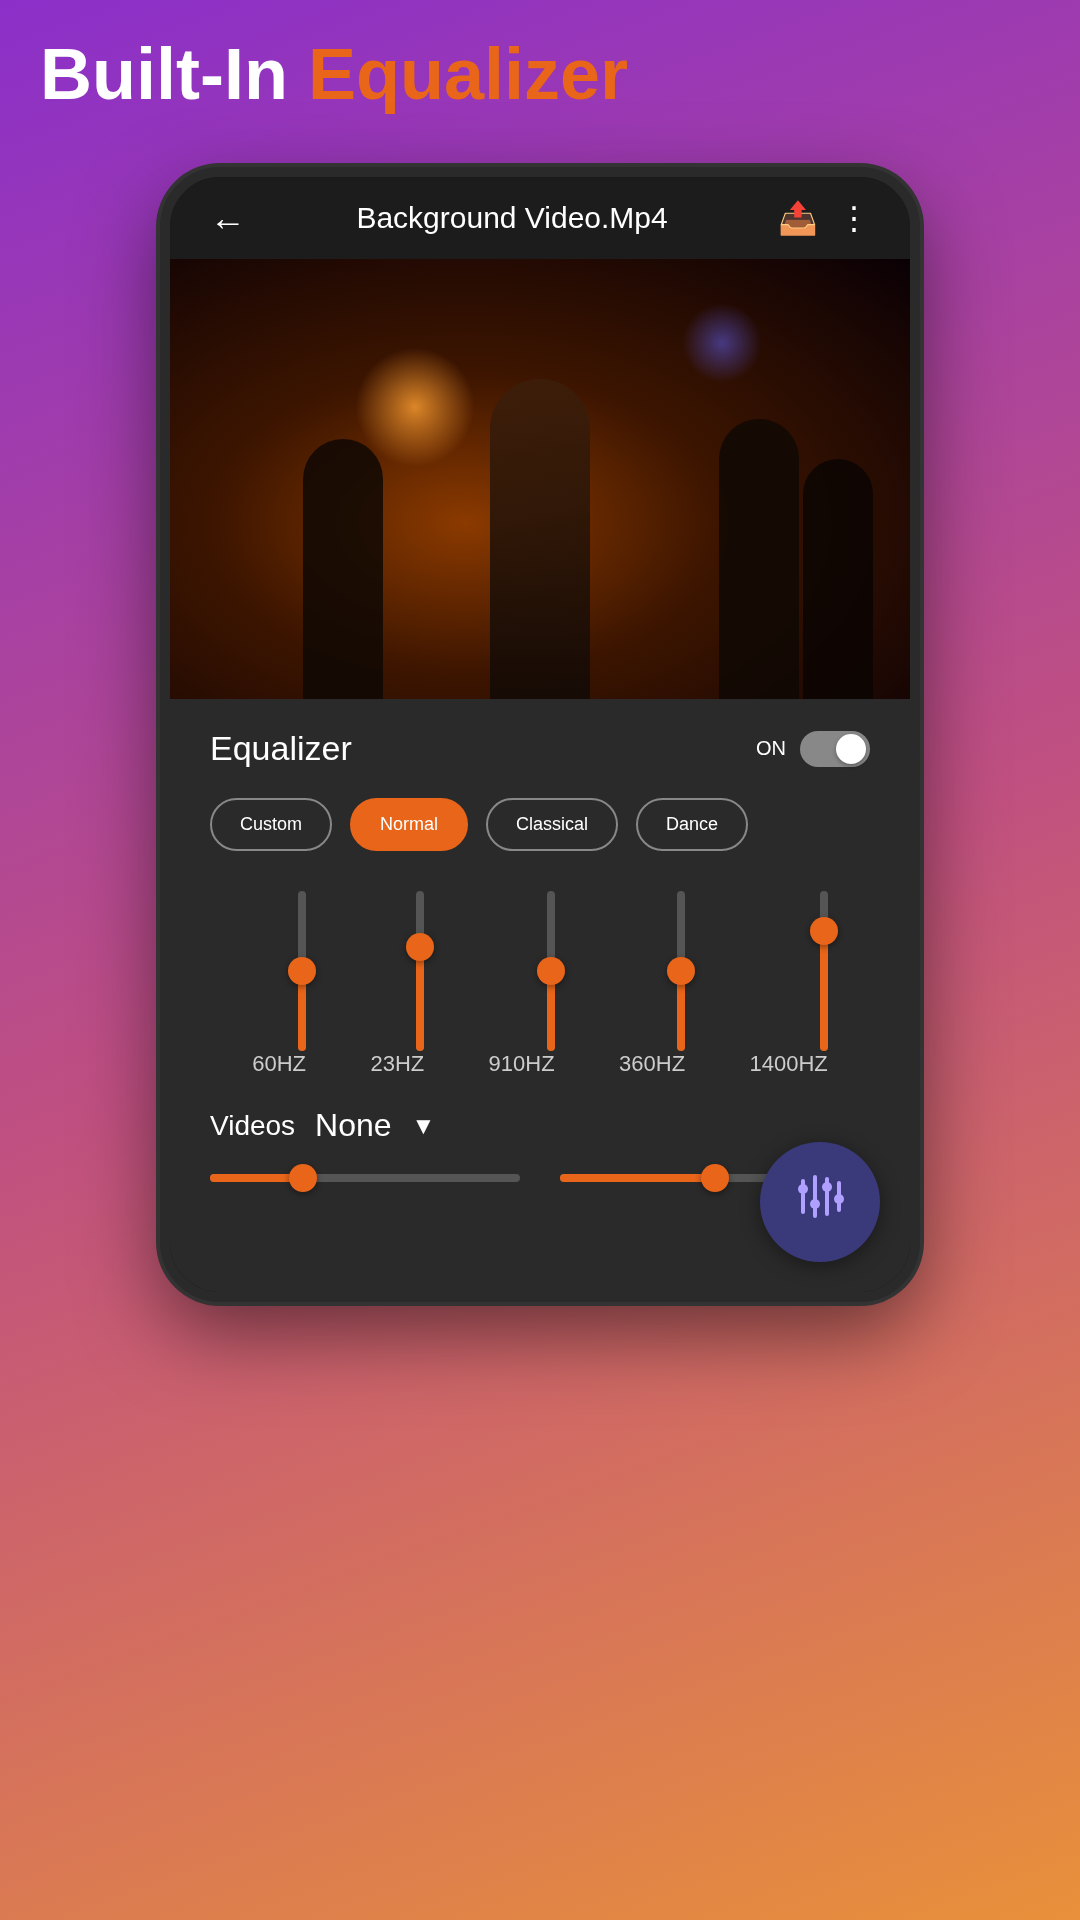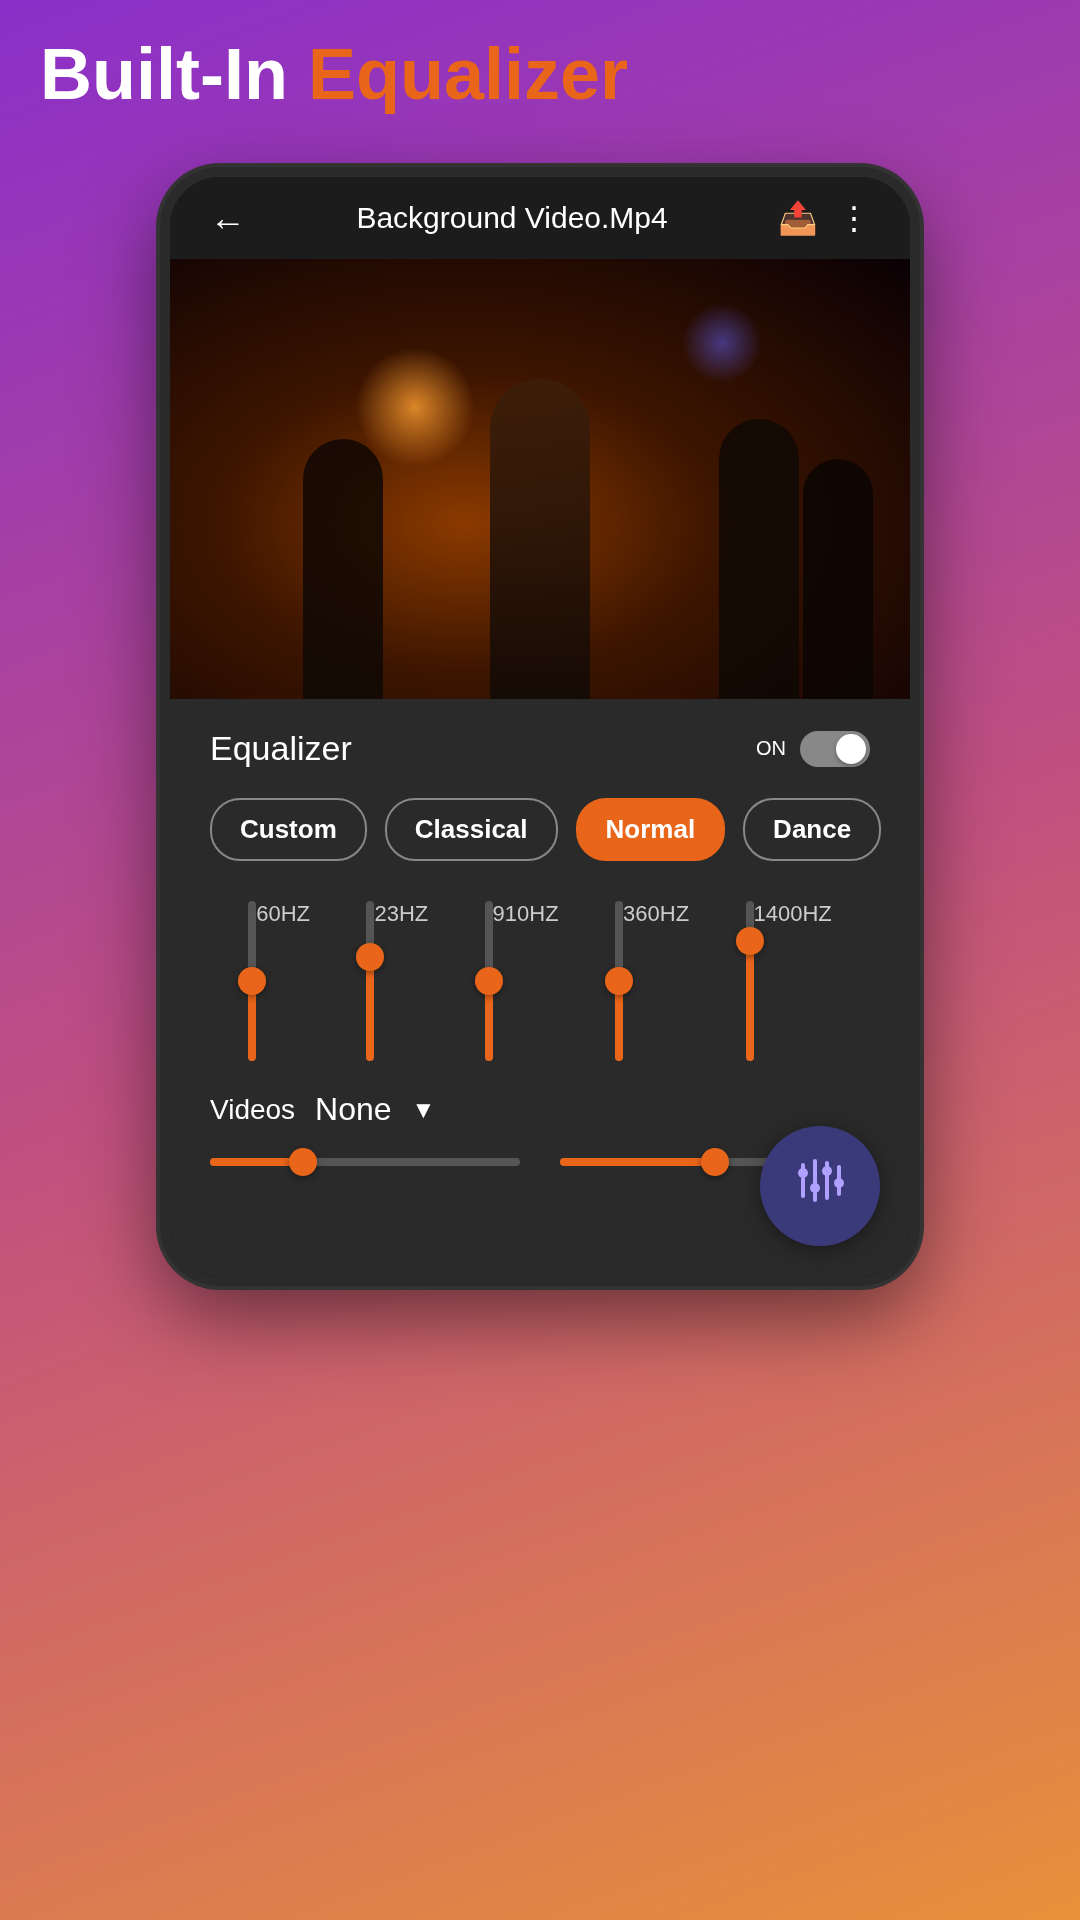--- a/index.html
+++ b/index.html
@@ -223,44 +223,44 @@
       margin-bottom: 40px;
       flex-wrap: nowrap;
     }
 
     .preset-btn {
       padding: 14px 28px;
       border-radius: 30px;
       border: 2px solid #888;
       background: transparent;
       color: white;
-      font-size: 26px;
+      font-size: 18px;
       cursor: pointer;
-      font-weight: 700;
+      font-weight: 400;
     }
 
     .preset-btn.active {
       background: #E8651A;
       border-color: #E8651A;
       color: white;
     }
 
     
     .eq-sliders {
       display: flex;
       justify-content: space-around;
       align-items: flex-end;
       margin-bottom: 20px;
       padding: 0 10px;
     }
 
     .slider-col {
       display: flex;
-      flex-direction: row;
-      align-items: flex-start;
+      flex-direction: column;
+      align-items: flex-end;
       gap: 0;
     }
 
     .slider-track-container {
       position: relative;
       width: 8px;
       height: 160px;
       background: #555;
       border-radius: 4px;
     }
@@ -446,22 +446,22 @@
         <div class="eq-toggle-area">
           <span class="eq-on-text">ON</span>
           <div class="toggle-switch">
             <div class="toggle-knob"></div>
           </div>
         </div>
       </div>
 
       <div class="preset-buttons">
         <button class="preset-btn">Custom</button>
+        <button class="preset-btn active">Normal</button>
         <button class="preset-btn">Classical</button>
-        <button class="preset-btn active">Normal</button>
         <button class="preset-btn">Dance</button>
       </div>
 
       <div class="eq-sliders">
 
         <div class="slider-col">
           <div class="slider-track-container">
             <div class="slider-fill" style="height: 50%;"></div>
             <div class="slider-thumb" style="bottom: calc(50% - 14px);"></div>
           </div>

